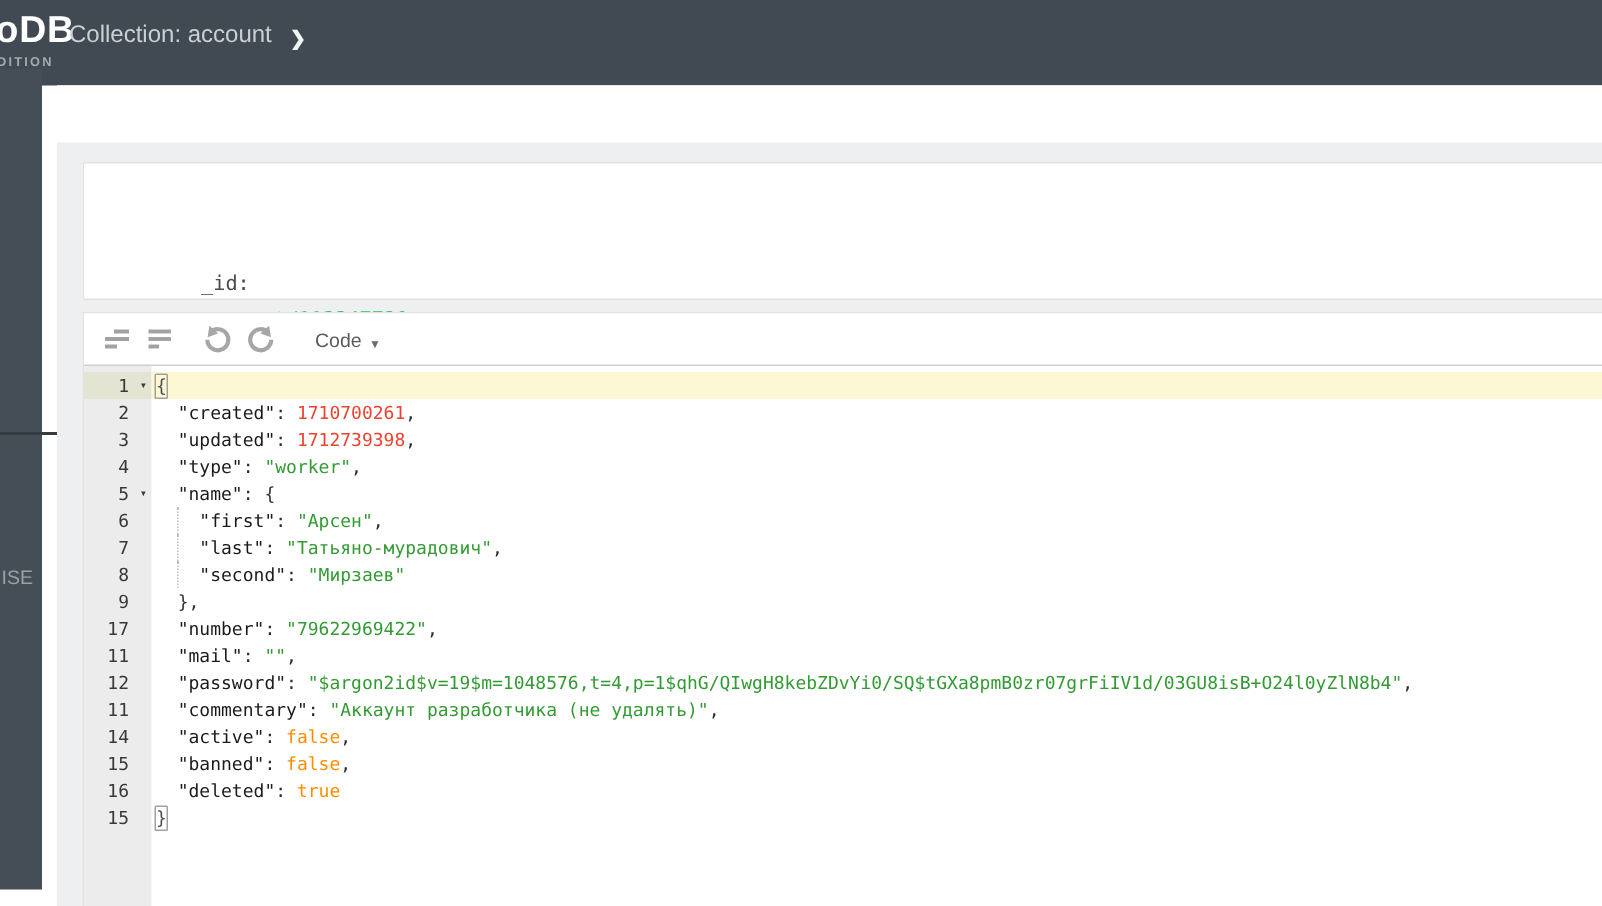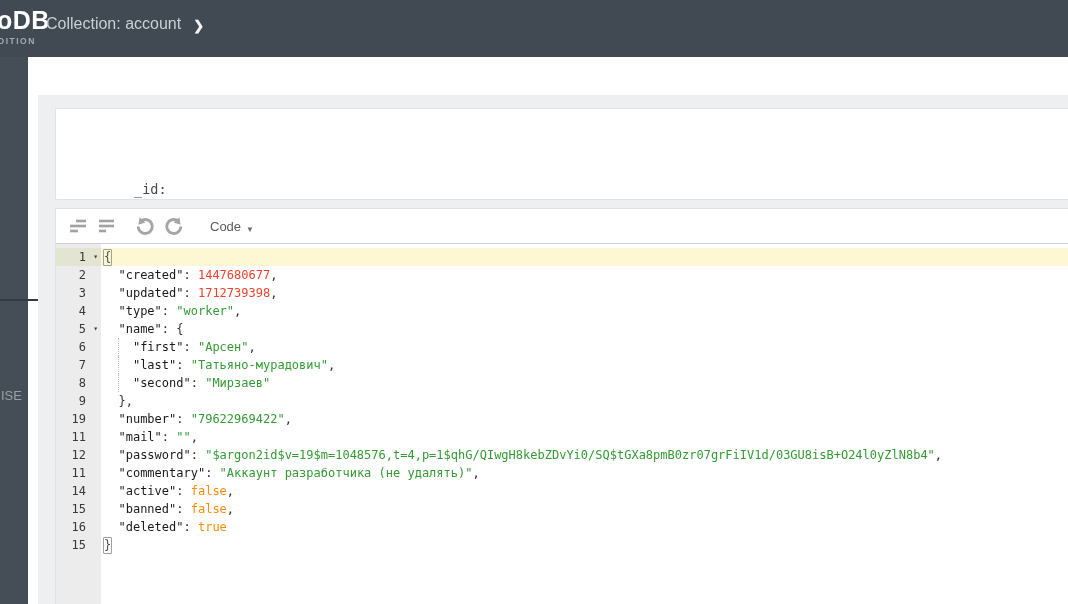--- a/index.html
+++ b/index.html
@@ -26,21 +26,21 @@
   .breadcrumb {
     position:absolute; left:46px; top:13px; height:20px;
     display:flex; align-items:flex-end; gap:12px;
     font-size:16px; color:#c9cfd4;
   }
   .bc-sep { color:#f2f4f5; font-size:13px; font-weight:bold; }
   .bc-col { cursor:pointer; }
 
   
   .sidebar {
-    position:absolute; left:0; top:57px; width:28px; height:547px;
+    position:absolute; left:0; top:46px; width:28px; height:547px;
     background:var(--sidebar-bg);
   }
   .side-divider {
     position:absolute; left:0; top:242px; width:38px; height:0;
     border-top:2px solid #343b42;
   }
   .side-cut {
     position:absolute; left:1px; top:331px; color:#99a1a7; font-size:13px;
   }
 
@@ -210,32 +210,32 @@
         <div class="gutter">
             <div class="gut-row gut-active"><span>1</span><span class="fold">▾</span></div>
             <div class="gut-row"><span>2</span></div>
             <div class="gut-row"><span>3</span></div>
             <div class="gut-row"><span>4</span></div>
             <div class="gut-row"><span>5</span><span class="fold">▾</span></div>
             <div class="gut-row"><span>6</span></div>
             <div class="gut-row"><span>7</span></div>
             <div class="gut-row"><span>8</span></div>
             <div class="gut-row"><span>9</span></div>
-            <div class="gut-row"><span>19</span></div>
+            <div class="gut-row"><span>17</span></div>
             <div class="gut-row"><span>11</span></div>
             <div class="gut-row"><span>12</span></div>
             <div class="gut-row"><span>11</span></div>
             <div class="gut-row"><span>14</span></div>
             <div class="gut-row"><span>15</span></div>
             <div class="gut-row"><span>16</span></div>
             <div class="gut-row"><span>15</span></div>
           </div>
         <div class="code">
             <div class="code-row active"><span class="tk-brkt">{</span></div>
-            <div class="code-row"><span class="tk-ws">  </span><span class="tk-key">"created"</span><span class="tk-punc">: </span><span class="tk-num">1447680677</span><span class="tk-punc">,</span></div>
+            <div class="code-row"><span class="tk-ws">  </span><span class="tk-key">"created"</span><span class="tk-punc">: </span><span class="tk-num">1710700261</span><span class="tk-punc">,</span></div>
             <div class="code-row"><span class="tk-ws">  </span><span class="tk-key">"updated"</span><span class="tk-punc">: </span><span class="tk-num">1712739398</span><span class="tk-punc">,</span></div>
             <div class="code-row"><span class="tk-ws">  </span><span class="tk-key">"type"</span><span class="tk-punc">: </span><span class="tk-str">"worker"</span><span class="tk-punc">,</span></div>
             <div class="code-row"><span class="tk-ws">  </span><span class="tk-key">"name"</span><span class="tk-punc">: </span><span class="tk-text">{</span></div>
             <div class="code-row guide"><span class="tk-ws">    </span><span class="tk-key">"first"</span><span class="tk-punc">: </span><span class="tk-str">"Арсен"</span><span class="tk-punc">,</span></div>
             <div class="code-row guide"><span class="tk-ws">    </span><span class="tk-key">"last"</span><span class="tk-punc">: </span><span class="tk-str">"Татьяно-мурадович"</span><span class="tk-punc">,</span></div>
             <div class="code-row guide"><span class="tk-ws">    </span><span class="tk-key">"second"</span><span class="tk-punc">: </span><span class="tk-str">"Мирзаев"</span></div>
             <div class="code-row"><span class="tk-ws">  </span><span class="tk-text">},</span></div>
             <div class="code-row"><span class="tk-ws">  </span><span class="tk-key">"number"</span><span class="tk-punc">: </span><span class="tk-str">"79622969422"</span><span class="tk-punc">,</span></div>
             <div class="code-row"><span class="tk-ws">  </span><span class="tk-key">"mail"</span><span class="tk-punc">: </span><span class="tk-str">""</span><span class="tk-punc">,</span></div>
             <div class="code-row"><span class="tk-ws">  </span><span class="tk-key">"password"</span><span class="tk-punc">: </span><span class="tk-str">"$argon2id$v=19$m=1048576,t=4,p=1$qhG/QIwgH8kebZDvYi0/SQ$tGXa8pmB0zr07grFiIV1d/03GU8isB+O24l0yZlN8b4"</span><span class="tk-punc">,</span></div>

